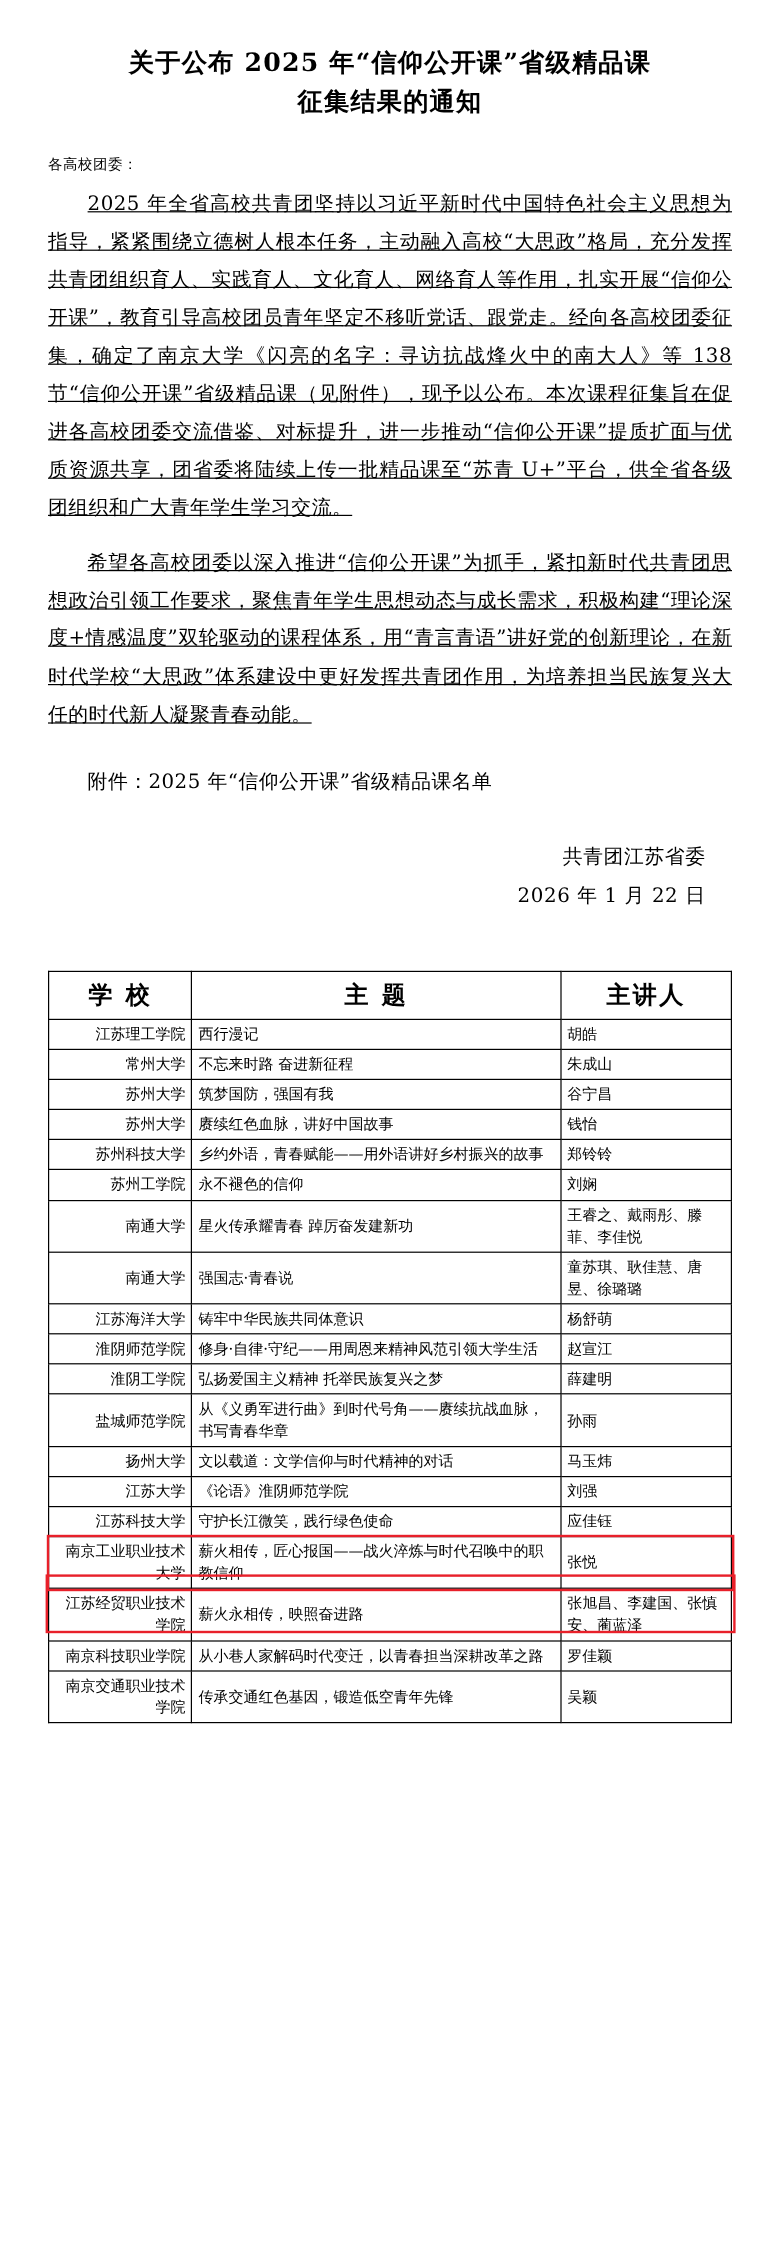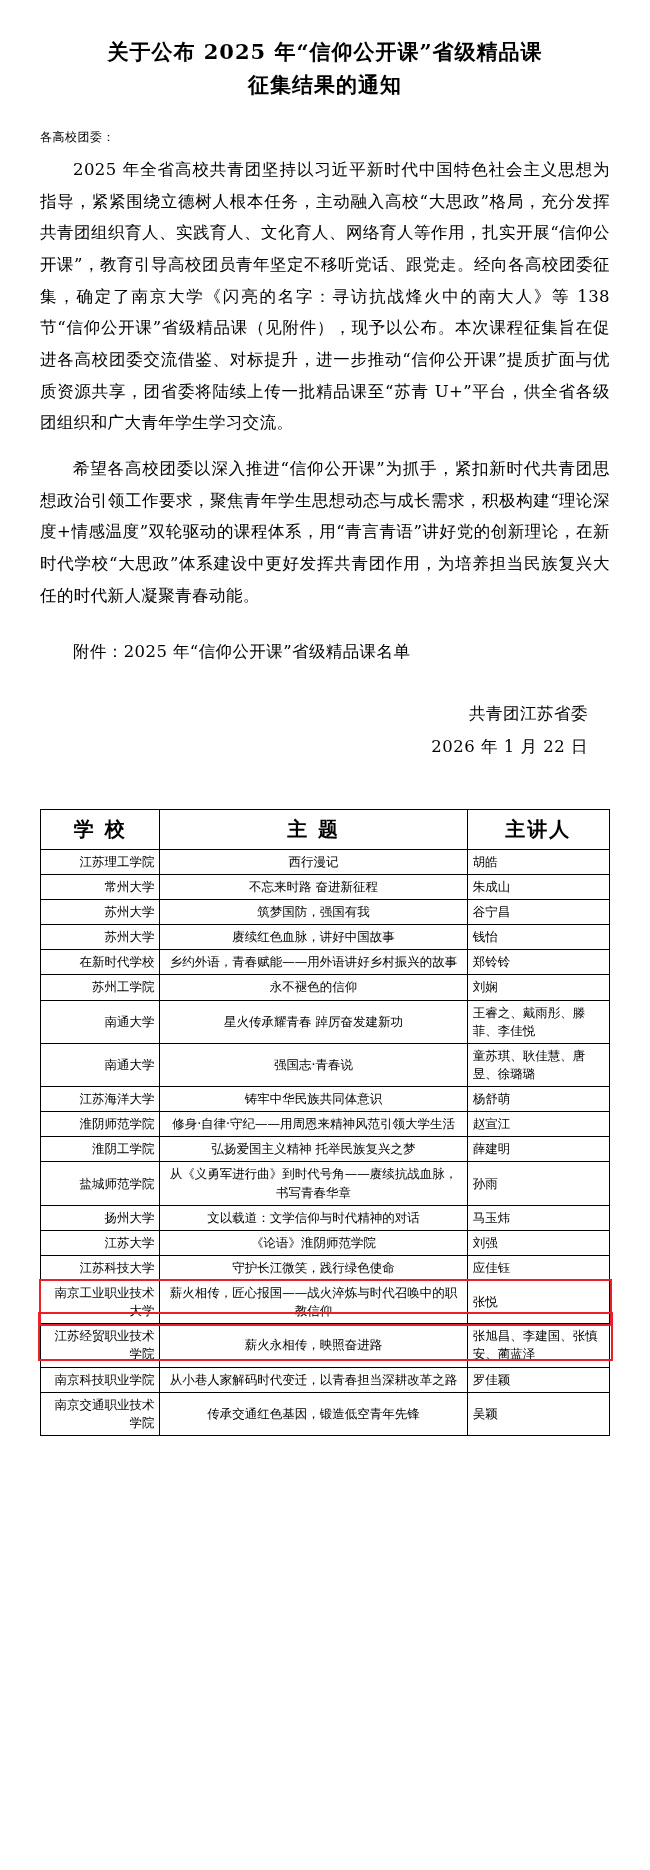--- a/index.html
+++ b/index.html
@@ -37,20 +37,21 @@
     letter-spacing: 0.5px;
   }
   p.body-par {
     font-size: 16.5px;
     line-height: 1.92;
     margin: 0 0 14px 0;
     text-indent: 2em;
     text-align: justify;
     text-justify: inter-ideograph;
     letter-spacing: 0.4px;
+    text-decoration: underline;
   }
   p.attach {
     font-size: 16.5px;
     line-height: 1.9;
     margin: 24px 0 26px 0;
     text-indent: 2em;
     letter-spacing: 0.4px;
   }
   .signature {
     margin-top: 30px;
@@ -86,21 +87,21 @@
     text-align: center;
     font-weight: bold;
     font-size: 20px;
     padding: 5px 4px;
     letter-spacing: 2px;
   }
   col.c-school { width: 21%; }
   col.c-topic  { width: 54%; }
   col.c-lect   { width: 25%; }
   td.school { text-align: right; }
-  td.topic  { text-align: center; }
+  td.topic  { text-align: left; }
   td.lect   { text-align: left; }
   tr.highlighted td {
     position: relative;
   }
   tr.highlighted {
     outline: 2.5px solid #e8202a;
   }
   .hl-box {
     position: absolute;
     border: 2.5px solid #e8202a;
@@ -159,21 +160,21 @@
             <td class="school">苏州大学</td>
             <td class="topic">筑梦国防，强国有我</td>
             <td class="lect">谷宁昌</td>
           </tr>
           <tr>
             <td class="school">苏州大学</td>
             <td class="topic">赓续红色血脉，讲好中国故事</td>
             <td class="lect">钱怡</td>
           </tr>
           <tr>
-            <td class="school">在新时代学校</td>
+            <td class="school">苏州科技大学</td>
             <td class="topic">乡约外语，青春赋能——用外语讲好乡村振兴的故事</td>
             <td class="lect">郑铃铃</td>
           </tr>
           <tr>
             <td class="school">苏州工学院</td>
             <td class="topic">永不褪色的信仰</td>
             <td class="lect">刘娴</td>
           </tr>
           <tr>
             <td class="school">南通大学</td>

